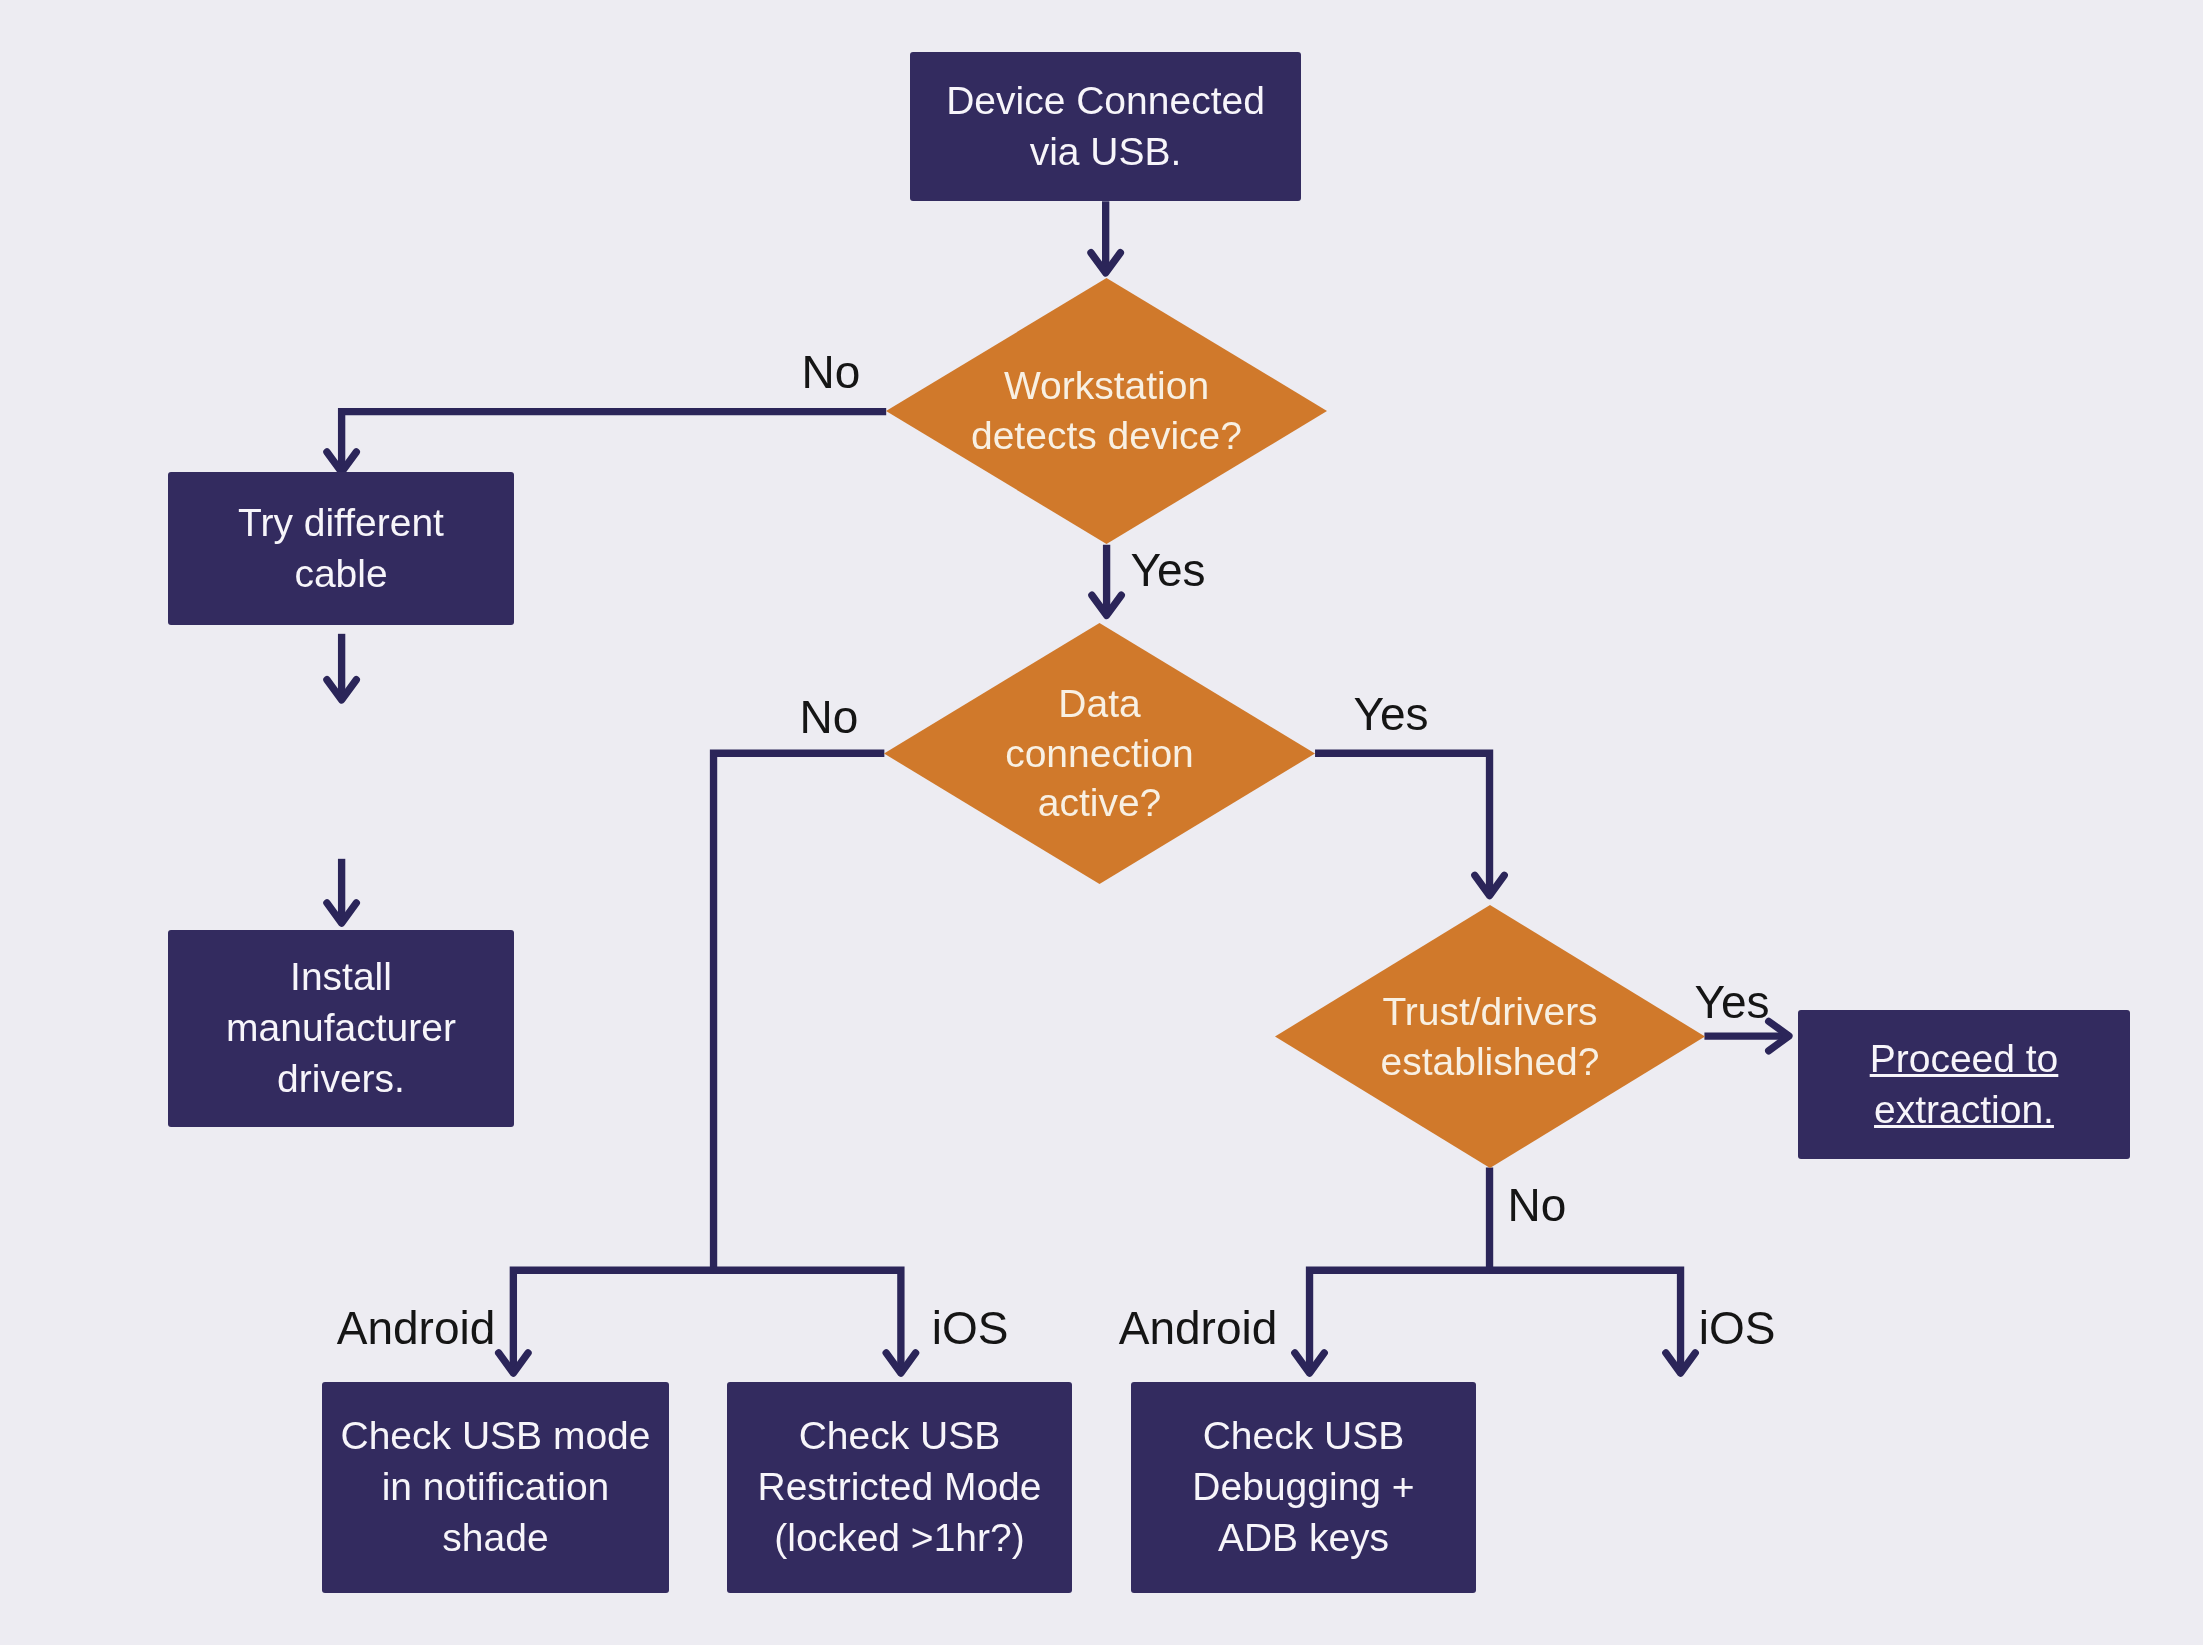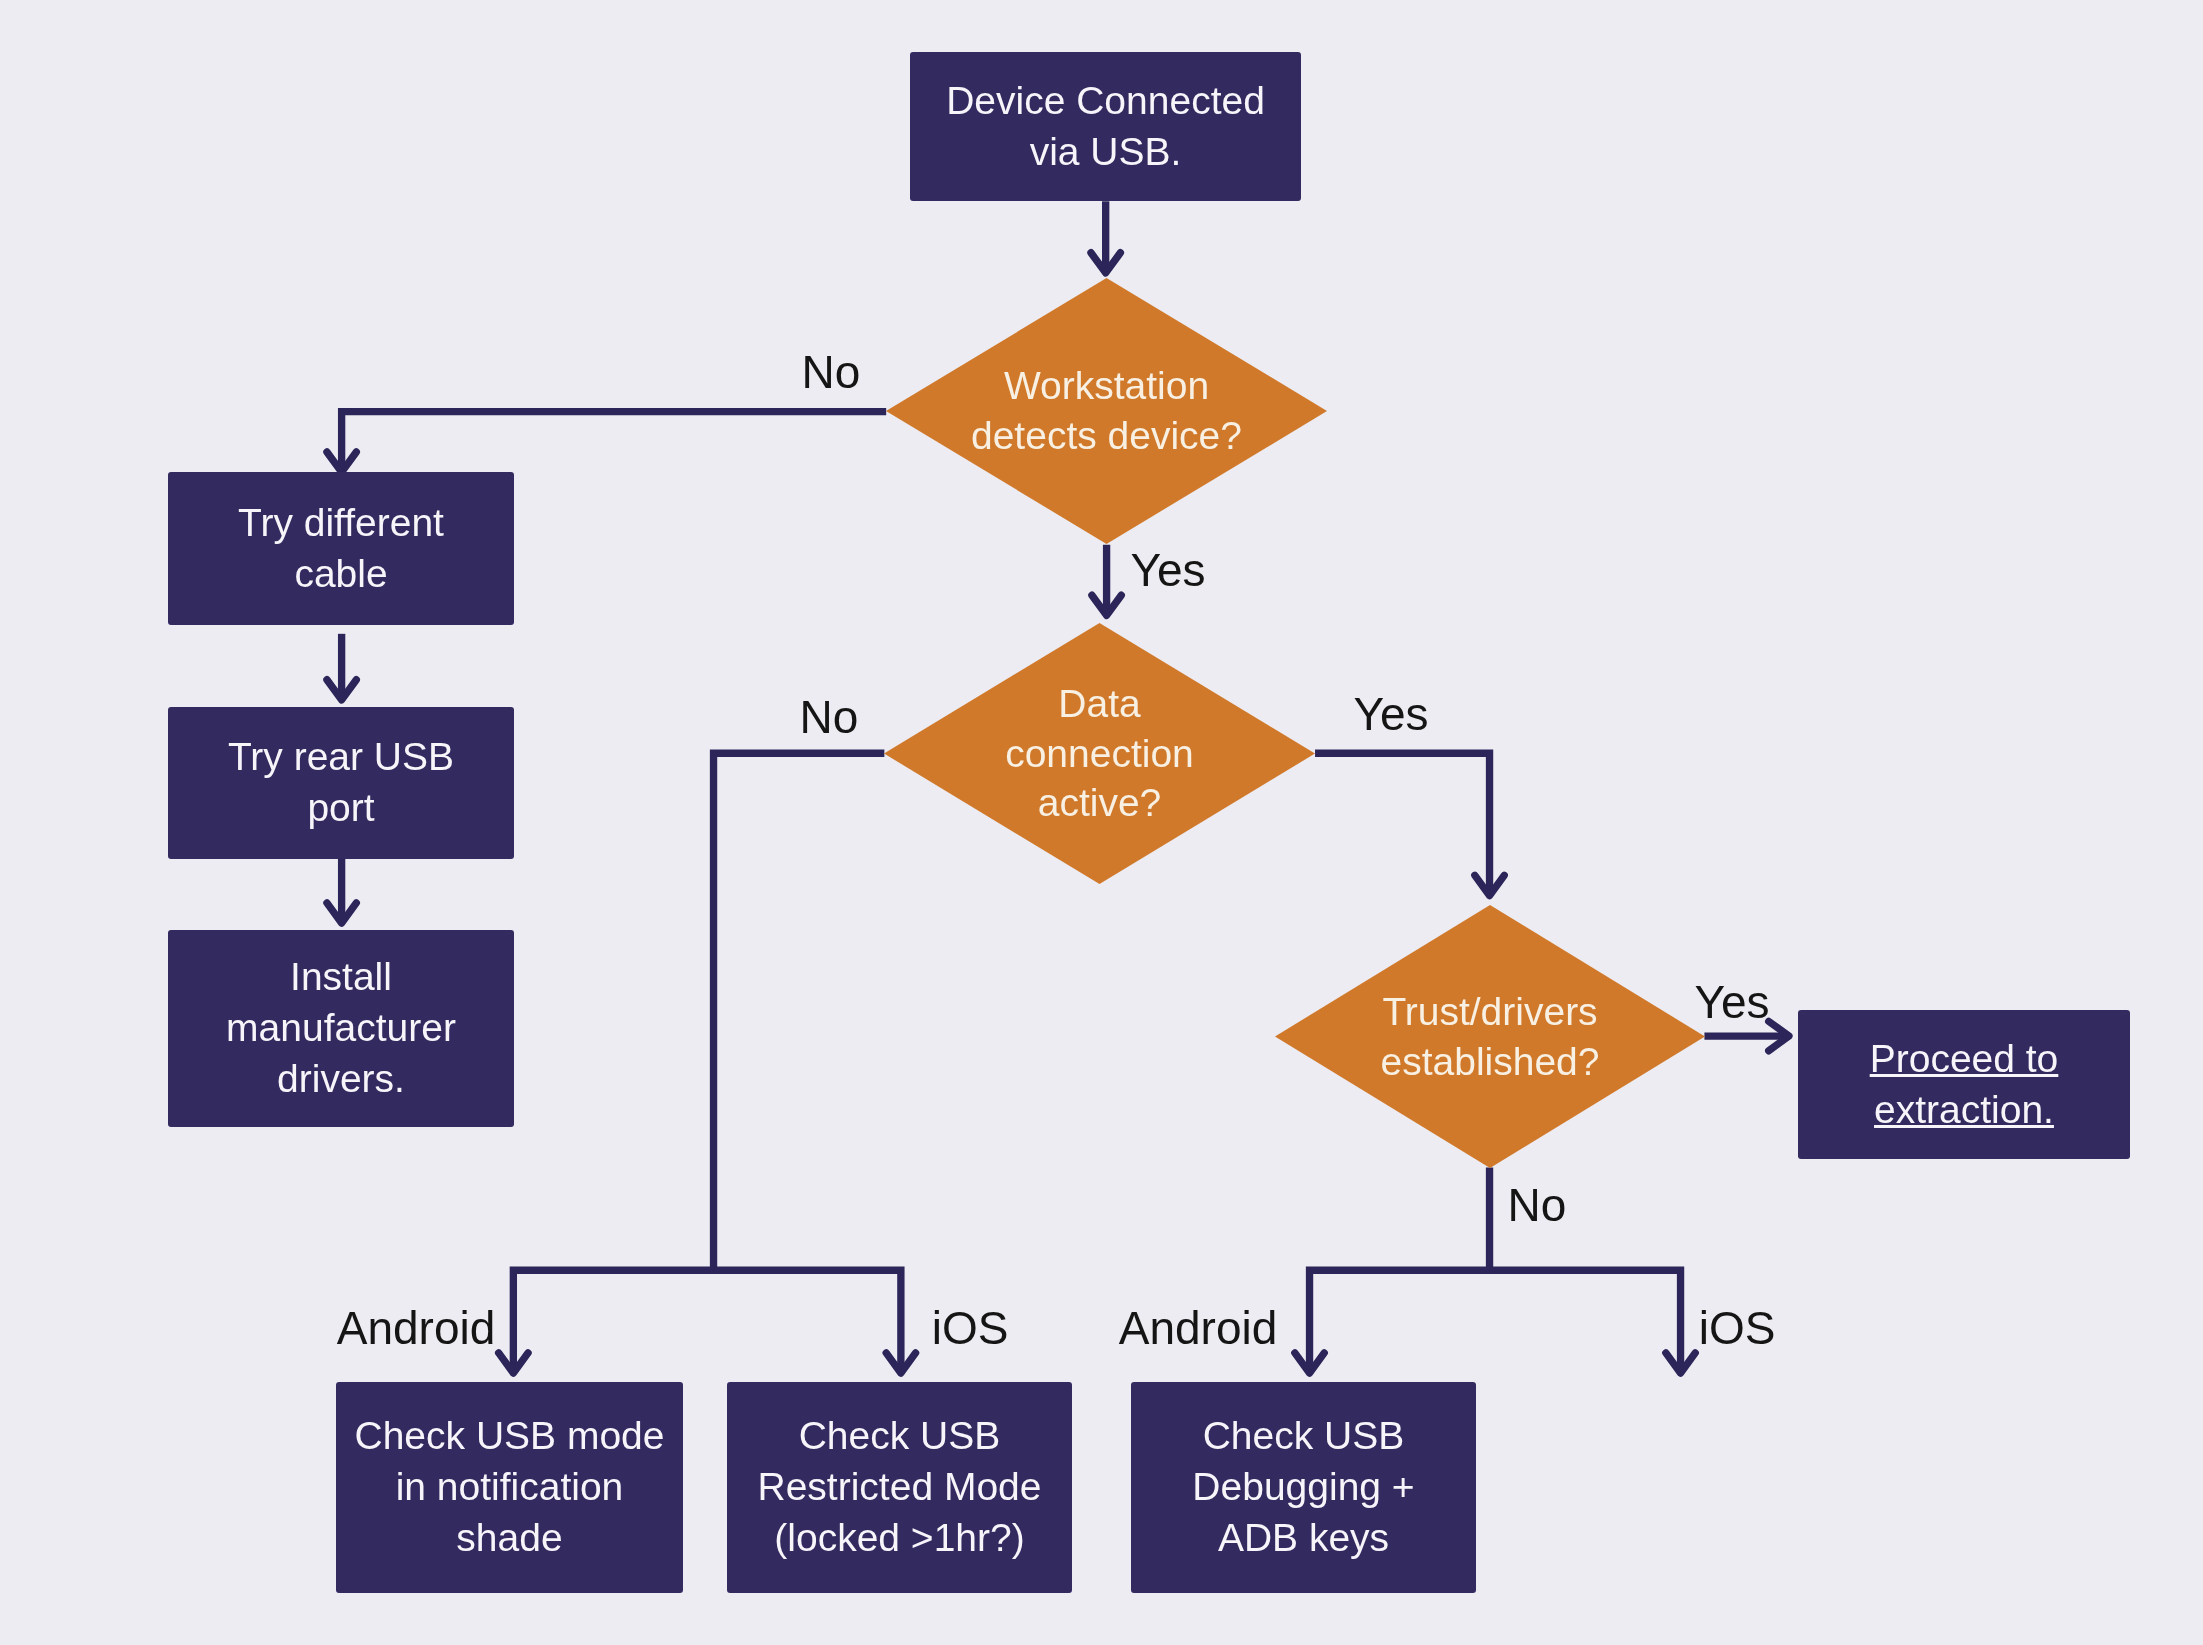--- a/index.html
+++ b/index.html
@@ -86,31 +86,29 @@
     <path class="edge" d="M1622 1271 V1383 H1426 V1493" marker-end="url(#arrowhead)"></path>
     <path class="edge" d="M1622 1383 H1830 V1493" marker-end="url(#arrowhead)"></path>
   </svg>
 
   <div class="node rect" style="left:910px;top:52px;width:391px;height:149px;">Device Connected
 via USB.</div>
 
   <div class="node rect" style="left:168px;top:472px;width:346px;height:153px;">Try different
 cable</div>
 
-  <div class="node rect" style="left:168px;top:707px;width:346px;height:152px;">Try rear USB
-port</div>
 
   <div class="node rect" style="left:168px;top:930px;width:346px;height:197px;">Install
 manufacturer
 drivers.</div>
 
   <div class="node rect" style="left:1798px;top:1010px;width:332px;height:149px;text-decoration:underline;">Proceed to
 extraction.</div>
 
-  <div class="node rect" style="left:336px;top:1382px;width:347px;height:211px;">Check USB mode
+  <div class="node rect" style="left:322px;top:1382px;width:347px;height:211px;">Check USB mode
 in notification
 shade</div>
 
   <div class="node rect" style="left:727px;top:1382px;width:345px;height:211px;">Check USB
 Restricted Mode
 (locked &gt;1hr?)</div>
 
   <div class="node rect" style="left:1131px;top:1382px;width:345px;height:211px;">Check USB
 Debugging +
 ADB keys</div>

